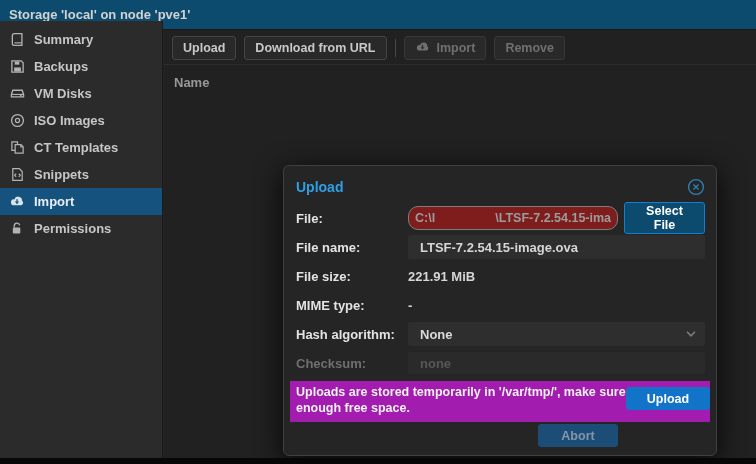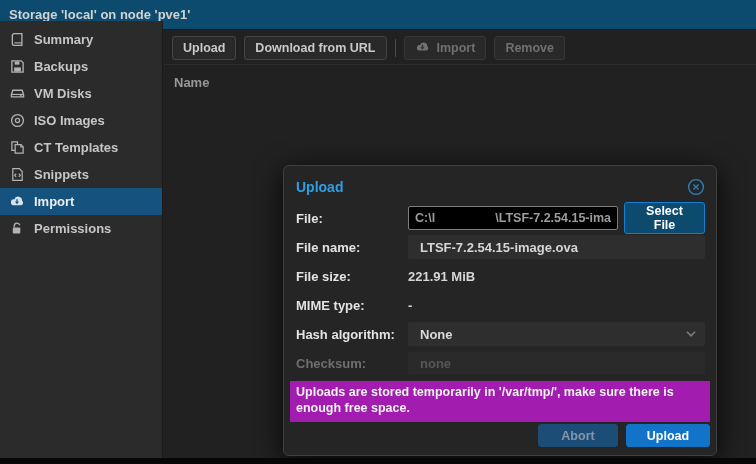--- a/index.html
+++ b/index.html
@@ -69,22 +69,22 @@
   }
   .dlg-title { color:#2f9fe3; font-size:14px; font-weight:700; }
   .dlg-close { cursor:pointer; display:flex; }
 
   .dlg-body { padding-top:8px; }
   .row { display:flex; align-items:center; margin:0 11px 5px 12px; height:24px; }
   .row-label { width:112px; flex:0 0 112px; color:#e3e3e3; font-size:13px; font-weight:600; }
   .row-label.dim { color:#6f6f6f; }
 
   .file-input {
-    width:213px; height:24px; background:#000000; border:1px solid #7d7d7d;
-    border-radius:2px; color:#9c9c9c; font-size:12.5px; font-weight:600;
+    width:213px; height:24px; background:#7f1d1d; border:1px solid #7d7d7d;
+    border-radius:10px; color:#9c9c9c; font-size:12.5px; font-weight:600;
     display:flex; justify-content:space-between; align-items:center;
     padding:0 6px; margin-right:6px; overflow:hidden; white-space:nowrap;
   }
   .select-file-btn {
     height:32px; background:#0c4a6e; border:1px solid #0f7fd7; border-radius:3px;
     color:#ffffff; font-size:12.5px; font-weight:700; padding:0 9px; cursor:pointer;
     font-family:"Liberation Sans", sans-serif;
   }
   .text-input {
     width:300px; height:24px; background:#2e2e2e; border:none; border-radius:2px;
@@ -108,20 +108,21 @@
   .warning {
     margin:6px 6px 0 6px; background:#a21caf; color:#f2f2f2;
     font-size:12.5px; font-weight:600; line-height:1.3; padding:3px 6px 5px;
   }
 
   .dlg-footer { position:absolute; right:6px; bottom:8px; display:flex; gap:8px; }
   .abort-btn {
     width:80px; height:23px; background:#1c4d77; border:1px solid #1c4d77; border-radius:3px;
     color:#8496a9; font-size:12.5px; font-weight:700; cursor:default;
     font-family:"Liberation Sans", sans-serif;
+    margin-top:37px;
   }
   .upload-btn {
     width:84px; height:23px; background:#1274c8; border:1px solid #1274c8; border-radius:3px;
     color:#ffffff; font-size:12.5px; font-weight:700; cursor:pointer;
     font-family:"Liberation Sans", sans-serif;
   }
 </style>
 </head>
 <body>
 

